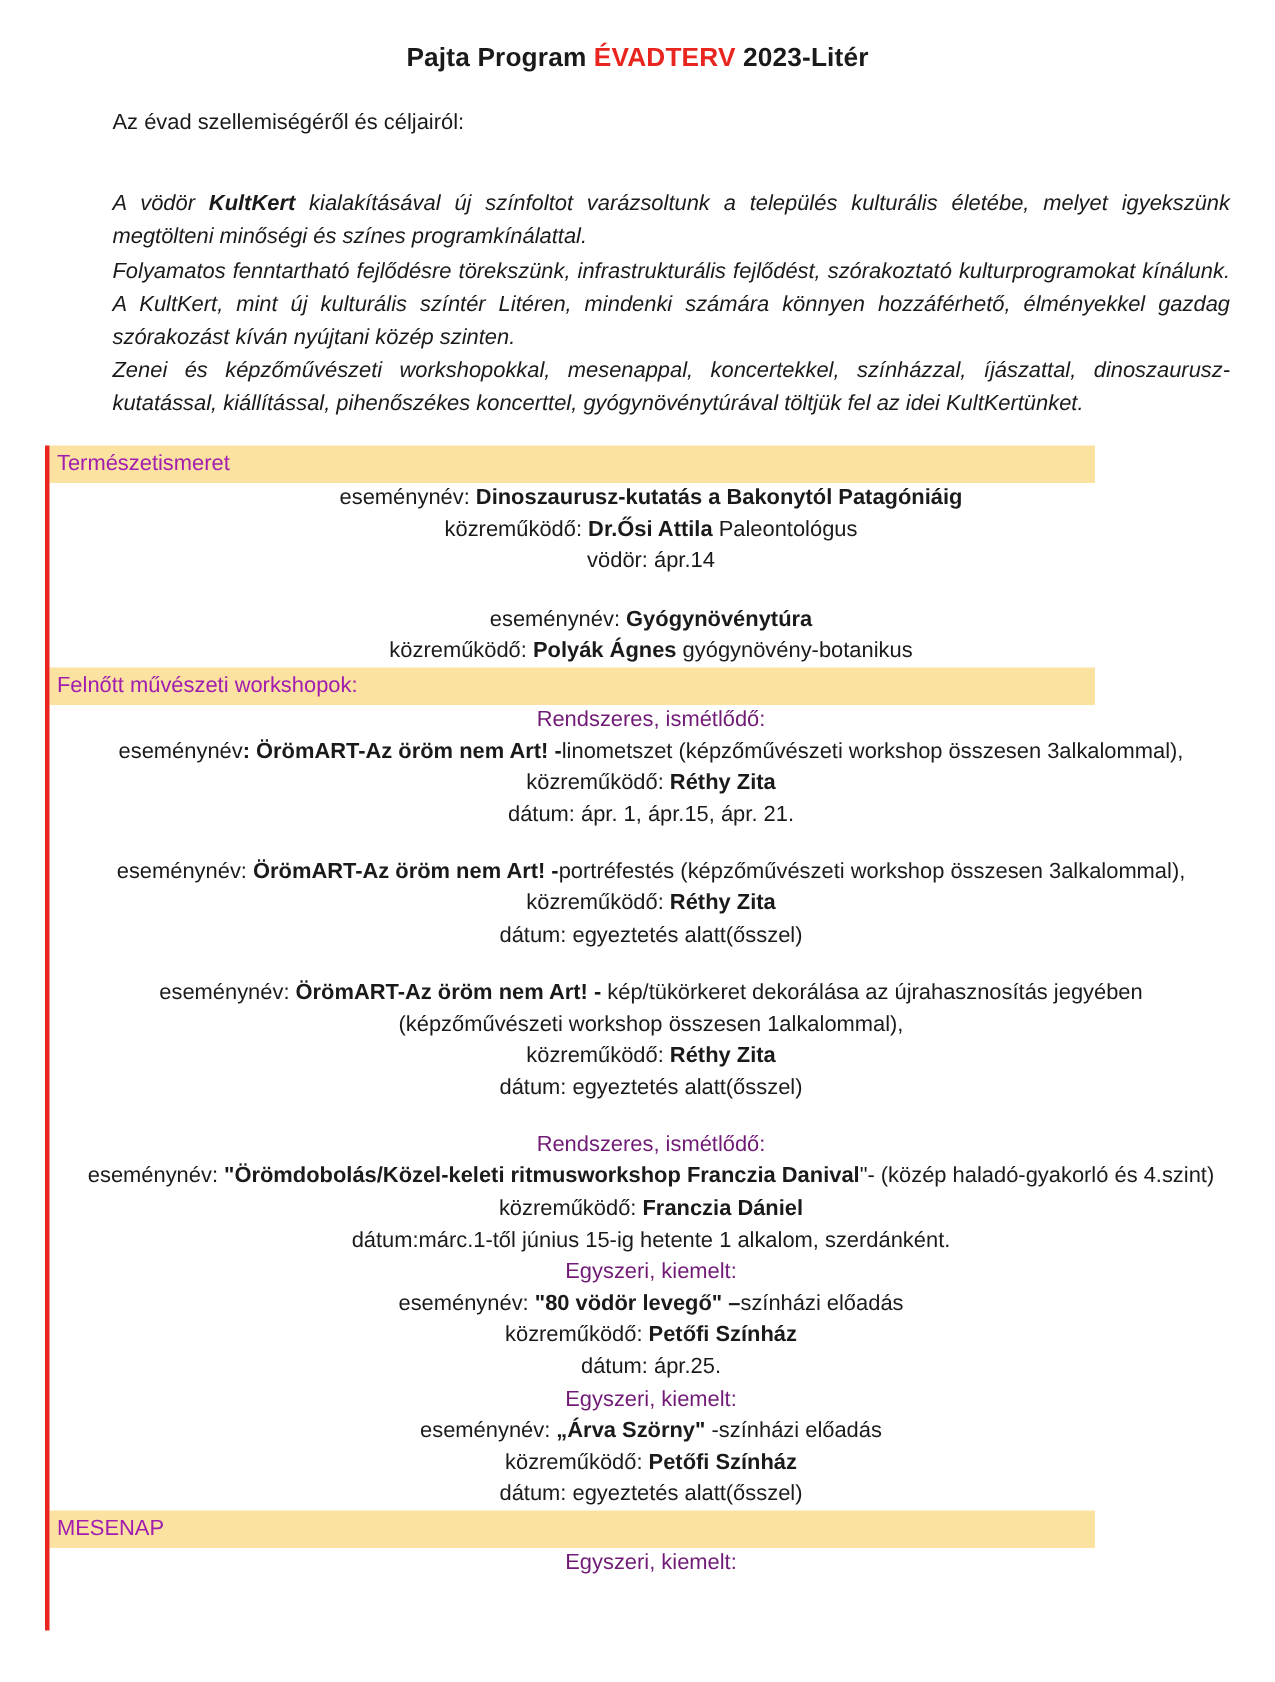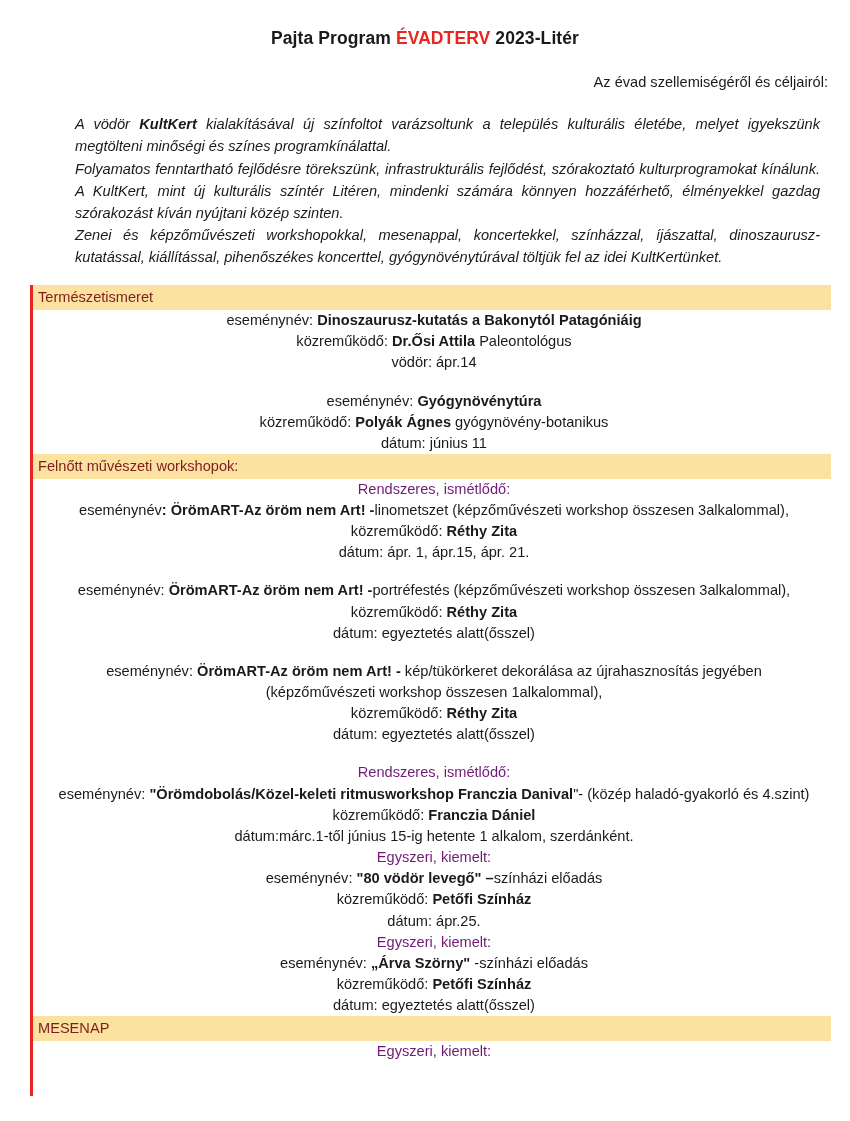--- a/index.html
+++ b/index.html
@@ -37,23 +37,22 @@
   }
   .doc-title .accent { color: #e8251f; }
 
   
   .intro {
     padding: 0 22px 0 75px;
     font-size: 14.6px;
     line-height: 1.52;
   }
   .intro .lead {
-    margin: 0 0 20px 0;
+    margin: 0 0 32px 0;
     font-style: normal;
-    text-align: right;
   }
   .intro .para {
     margin: 0;
     font-style: italic;
     text-align: justify;
     text-justify: inter-word;
     padding-right: 8px;
   }
   .intro .para b { font-style: italic; font-weight: bold; }
 
@@ -70,26 +69,26 @@
     left: 30px;
     top: 0;
     bottom: 0;
     width: 3px;
     background: #e8251f;
   }
 
   .band {
     background: #fbe2a0;
     margin-left: 33px;
-    width: 798px;
+    width: 697px;
     box-sizing: border-box;
     padding: 2px 0 2px 5px;
     font-size: 14.6px;
     line-height: 1.42;
-    color: #7f1d1d;
+    color: #a21caf;
   }
 
   .rows {
     margin-left: 33px;
     width: 797px;
     box-sizing: border-box;
     padding: 0 0 0 5px;
     font-size: 14.6px;
     line-height: 1.45;
     text-align: center;
@@ -122,21 +121,20 @@
     <div class="band">Természetismeret</div>
     <div class="rows">
       <div class="row"><span>eseménynév: </span><b>Dinoszaurusz-kutatás a Bakonytól Patagóniáig</b></div>
       <div class="row"><span>közreműködő: </span><b>Dr.Ősi Attila</b><span>  Paleontológus</span></div>
       <div class="row">vödör: ápr.14</div>
 
       <div class="spacer"></div>
 
       <div class="row"><span>eseménynév: </span><b>Gyógynövénytúra</b></div>
       <div class="row"><span>közreműködő: </span><b>Polyák Ágnes</b><span> gyógynövény-botanikus</span></div>
-      <div class="row">dátum: június 11</div>
     </div>
 
     <div class="band">Felnőtt művészeti workshopok:</div>
     <div class="rows">
       <div class="row red">Rendszeres, ismétlődő:</div>
 
       <div class="row"><span>eseménynév</span><b>: ÖrömART-Az öröm nem Art! -</b><span>linometszet (képzőművészeti workshop összesen 3alkalommal),</span></div>
       <div class="row"><span>közreműködő: </span><b>Réthy Zita</b></div>
       <div class="row">dátum: ápr. 1, ápr.15, ápr. 21.</div>
 

